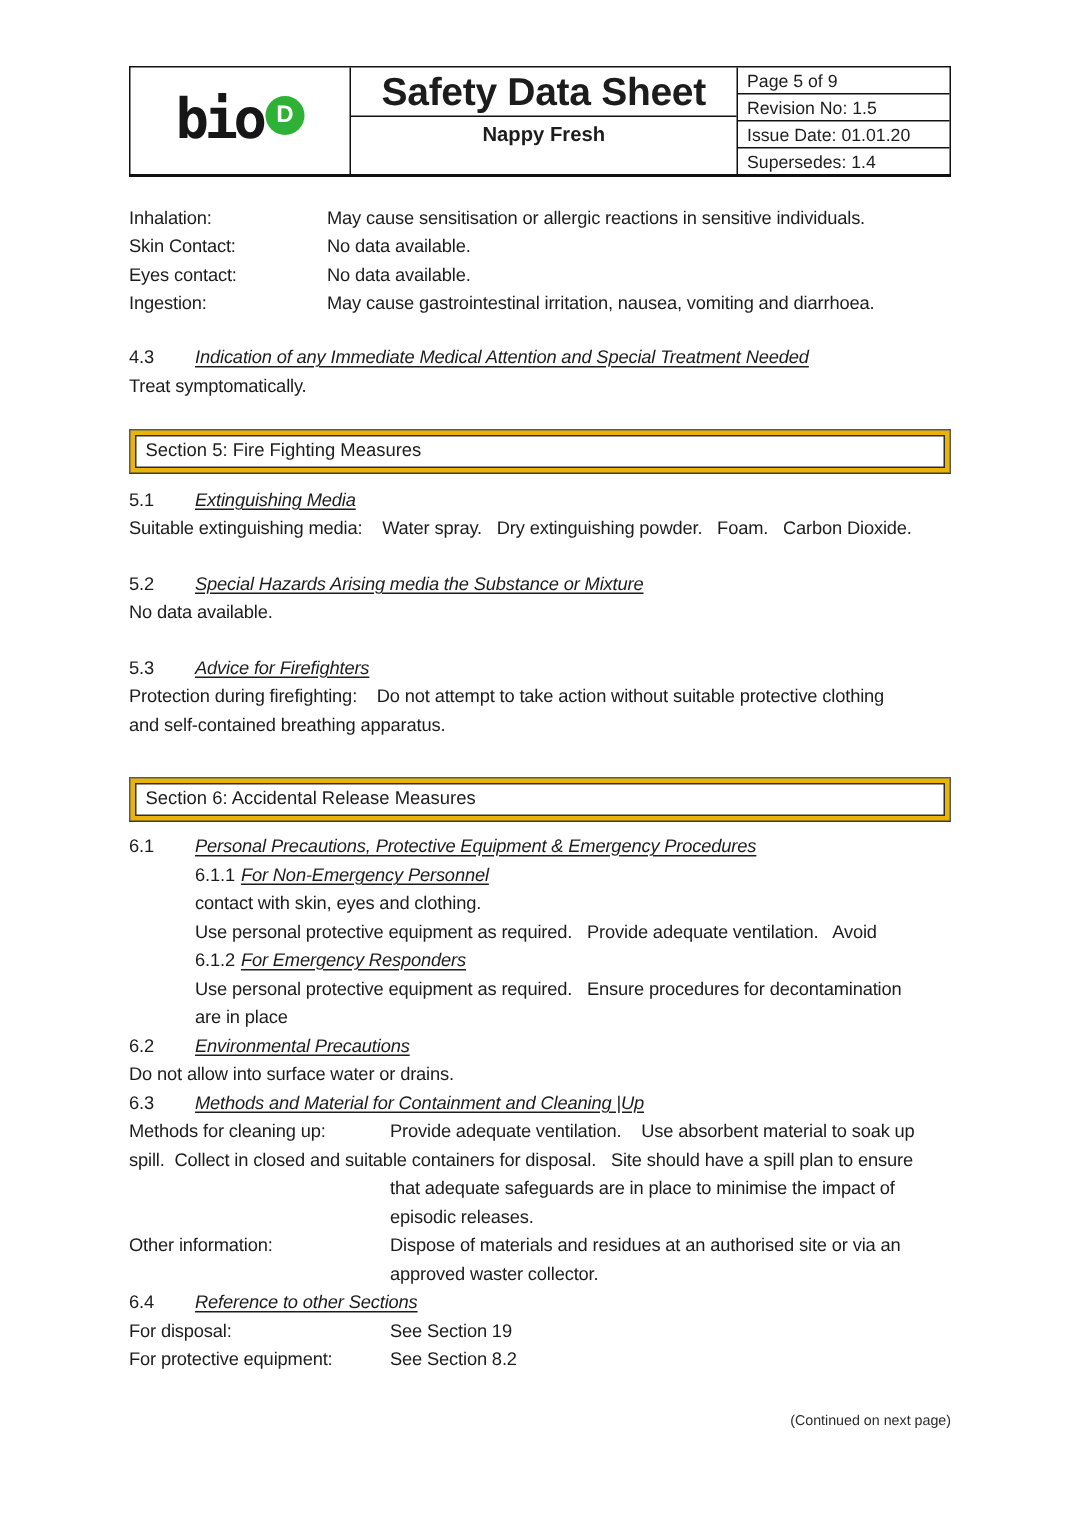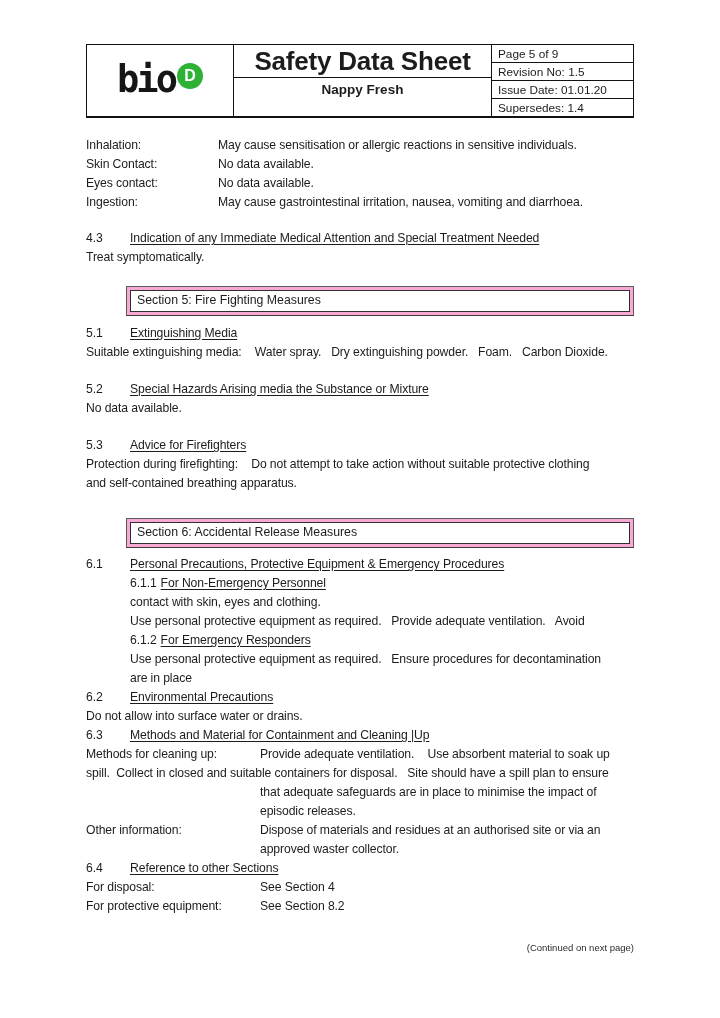--- a/index.html
+++ b/index.html
@@ -25,33 +25,33 @@
   .hdr-meta .m{flex:1;display:flex;align-items:center;padding-left:6px;border-bottom:1px solid #111;}
   .hdr-meta .m:last-child{border-bottom:none;}
 
   
   .line{white-space:pre;line-height:19px;font-size:12.2px;letter-spacing:-0.1px;}
   .lbl-132{display:inline-block;width:132px;}
   .lbl-174{display:inline-block;width:174px;}
   .ind-174{padding-left:174px;}
   .ind-44{padding-left:44px;}
   .h-num{display:inline-block;width:44px;}
-  .u{text-decoration:underline;text-underline-offset:2px;}
+  .u{text-decoration:underline;text-underline-offset:2px;font-style:italic;}
   .subnum{margin-right:4px;}
 
   .mt-firstaid{margin-top:18px;}
   .mt-17{margin-top:17px;}
   .mt-18{margin-top:18px;}
   .mt-19{margin-top:19px;}
   .mt-8{margin-top:8px;}
   .mt-7{margin-top:7px;}
   .mt-25{margin-top:25px;}
 
   
-  .banner{background:#f9a8d4;border:1px solid #5a5a5a;border-bottom-color:#3c3c3c;padding:3px;margin-left:40px;}
+  .banner{background:#eab308;border:1px solid #5a5a5a;border-bottom-color:#3c3c3c;padding:3px;}
   .banner-inner{background:#fff;border:1px solid #2e2e2e;padding:2px 6px 3px 6px;font-size:12.3px;line-height:15px;}
 
   .continued{font-size:9.5px;color:#2b2b2b;text-align:right;line-height:14px;}
 </style>
 </head>
 <body>
 
 <div class="content">
 
   <div class="hdr">
@@ -111,18 +111,18 @@
 
   <div class="line"><span class="h-num">6.3</span><span class="u">Methods and Material for Containment and Cleaning |Up</span></div>
   <div class="line"><span class="lbl-174">Methods for cleaning up:</span><span>Provide adequate ventilation.    Use absorbent material to soak up</span></div>
   <div class="line">spill.  Collect in closed and suitable containers for disposal.   Site should have a spill plan to ensure</div>
   <div class="line ind-174">that adequate safeguards are in place to minimise the impact of</div>
   <div class="line ind-174">episodic releases.</div>
   <div class="line"><span class="lbl-174">Other information:</span><span>Dispose of materials and residues at an authorised site or via an</span></div>
   <div class="line ind-174">approved waster collector.</div>
 
   <div class="line"><span class="h-num">6.4</span><span class="u">Reference to other Sections</span></div>
-  <div class="line"><span class="lbl-174">For disposal:</span><span>See Section 4</span></div>
+  <div class="line"><span class="lbl-174">For disposal:</span><span>See Section 19</span></div>
   <div class="line"><span class="lbl-174">For protective equipment:</span><span>See Section 8.2</span></div>
 
   <div class="continued mt-25">(Continued on next page)</div>
 
 </div>
 
 </body></html>

